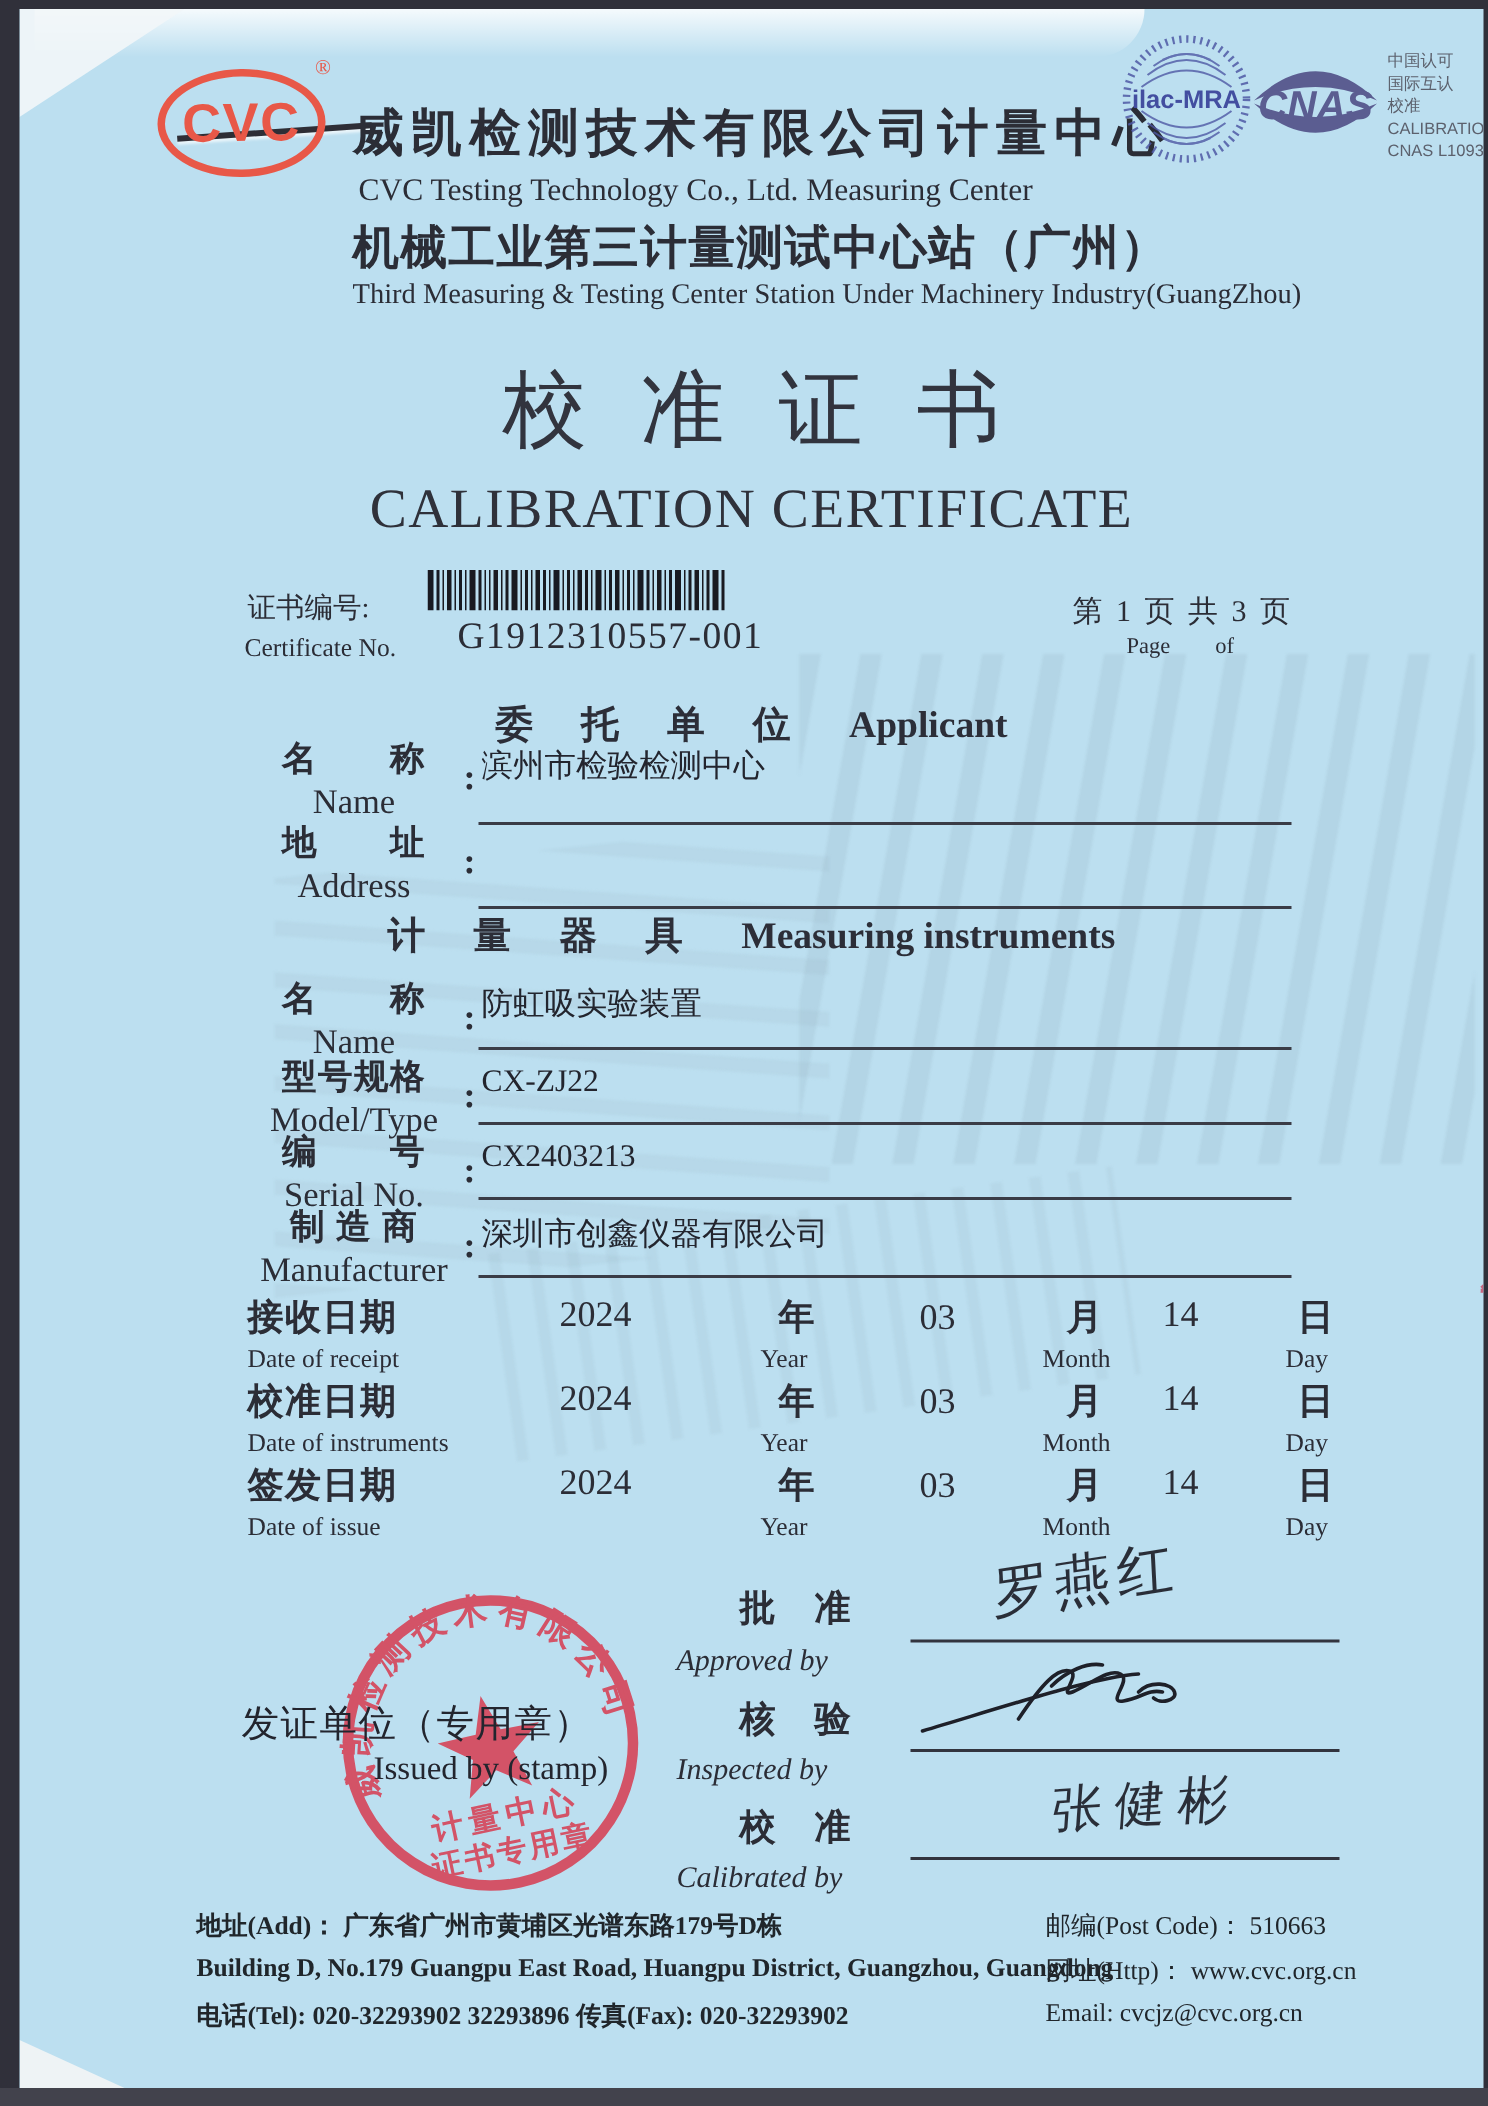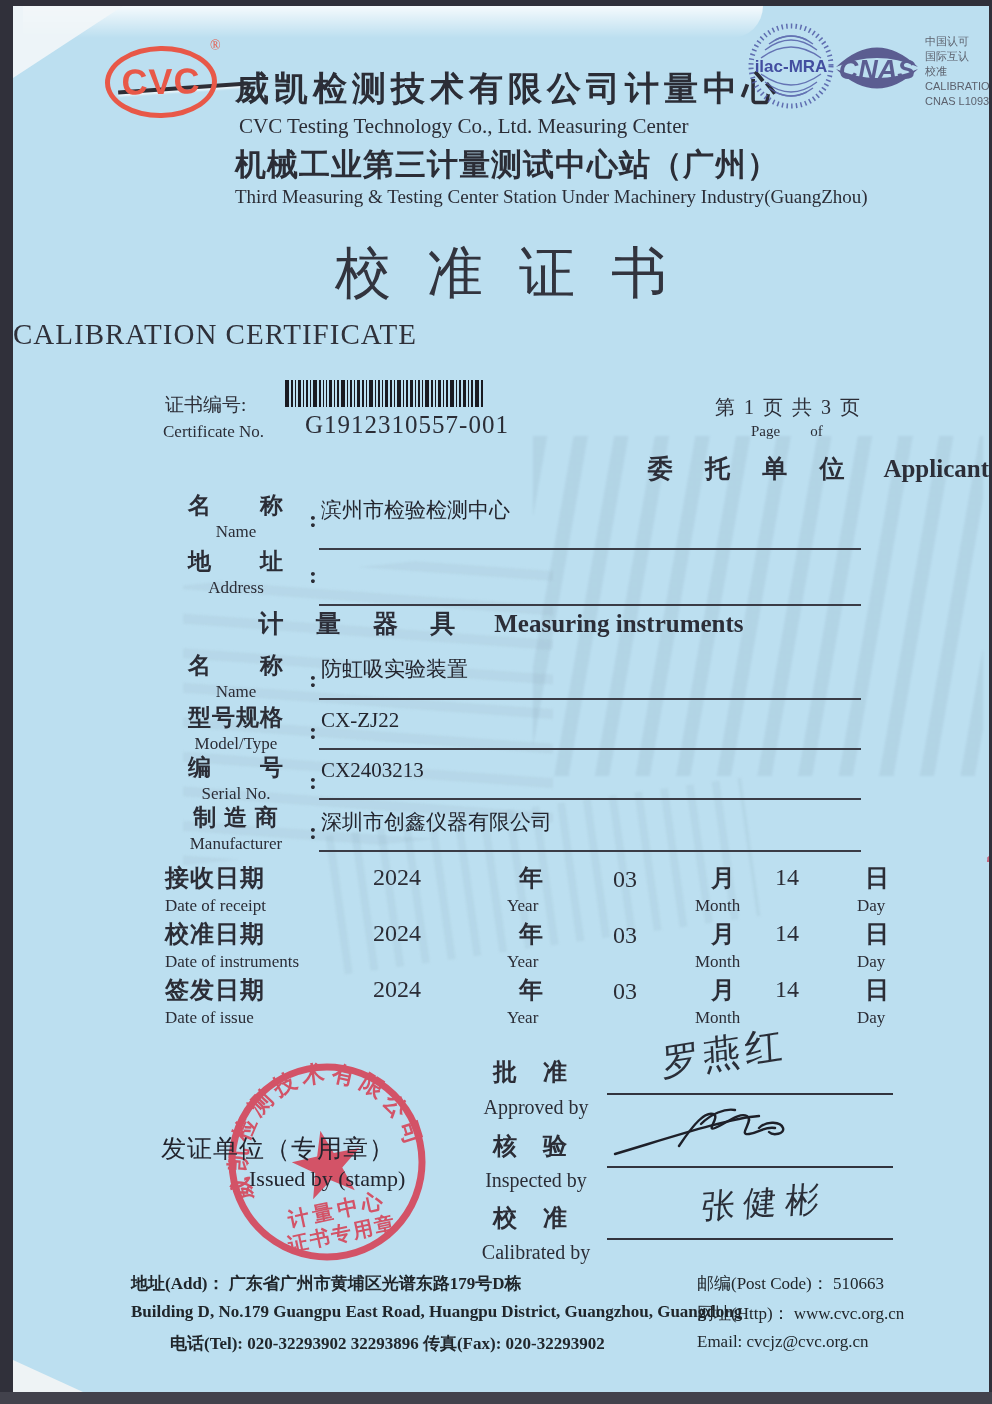--- a/index.html
+++ b/index.html
@@ -38,53 +38,53 @@
   .h-en1{left:226px;top:108px;font-size:21px;color:#2b2d36;}
   .h-cn2{left:222px;top:138px;font-size:31px;font-weight:600;letter-spacing:1px;}
   .h-en2{left:222px;top:180px;font-size:19px;}
 
   .acc-text{left:912px;top:28px;font-size:11px;line-height:15px;color:#5c616d;
     font-family:"Liberation Sans",sans-serif;}
 
   
   .title-cn{left:0;top:230px;width:100%;text-align:center;font-size:56px;font-weight:500;
     letter-spacing:36px;padding-left:36px;box-sizing:border-box;color:#32343e;}
-  .title-en{left:0;top:312px;width:100%;text-align:left;font-size:29px;letter-spacing:1px;color:#2f313a;}
+  .title-en{left:0;top:312px;width:100%;text-align:center;font-size:37px;letter-spacing:1px;color:#2f313a;}
 
   
   .certlab-cn{left:152px;top:386px;font-size:19px;}
   .certlab-en{left:150px;top:416px;font-size:17px;}
   .cert-num{left:292px;top:405px;font-size:25px;letter-spacing:1px;}
   .page-cn{left:702px;top:388px;font-size:20px;letter-spacing:2px;}
   .page-en{left:738px;top:417px;font-size:15px;display:flex;gap:30px;}
 
   
   .sec-head{left:0;width:100%;display:flex;justify-content:center;align-items:baseline;gap:26px;
     font-weight:bold;color:#2c2e38;}
   .sec-head .cn{font-size:25px;letter-spacing:13px;}
   .sec-head .en{font-size:25px;letter-spacing:0;}
 
   
   .flabel{left:152px;width:142px;text-align:center;}
   .flabel .cn{font-size:23px;font-weight:600;letter-spacing:1px;}
-  .flabel .en{font-size:17px;margin-top:1px;}
+  .flabel .en{font-size:23px;margin-top:1px;}
   .flabel .colon{position:absolute;right:-10px;top:16px;font-size:24px;font-weight:bold;}
   .fvalue{left:308px;font-size:21px;color:#23252e;}
   .fline{left:306px;width:542px;border-bottom:2px solid #3a3c46;height:0;}
 
   
   .dlab-cn{font-size:24px;font-weight:600;letter-spacing:1px;}
   .dlab-en{font-size:17px;}
   .dval{font-size:24px;}
   .dunit-cn{font-size:24px;font-weight:600;}
   .dunit-en{font-size:17px;}
 
   
   .alab-cn{width:140px;text-align:center;font-size:24px;font-weight:600;letter-spacing:10px;}
-  .alab-en{width:170px;text-align:center;font-size:20px;}
+  .alab-en{width:170px;text-align:left;font-size:20px;font-style:italic;}
   .aline{left:594px;width:286px;border-bottom:2px solid #32343e;height:0;}
   .sig{color:#1e2029;opacity:.92;}
   .sig1{left:648px;top:1022px;font-size:38px;transform:rotate(-9deg) skewX(-6deg);letter-spacing:4px;}
   .sig3{left:688px;top:1174px;font-size:34px;transform:rotate(-4deg) skewX(-8deg);letter-spacing:8px;}
 
   .issued-cn{left:148px;top:1126px;font-size:25px;letter-spacing:1px;color:#23252e;}
   .issued-en{left:236px;top:1160px;font-size:22px;color:#23252e;}
 
   
   .foot{font-size:17px;color:#20262b;}
@@ -201,21 +201,21 @@
         <rect x="190" width="4" height="27"></rect>
       <rect x="196" width="2" height="27"></rect>
     </svg>
     <div class="abs cert-num tx">G1912310557-001</div>
     <div class="abs page-cn tx">第 1 页 共 3 页</div>
     <div class="abs page-en">
       <span>Page</span>
       <span>of</span>
     </div>
 
-    <div class="abs sec-head" style="top:446px;justify-content:flex-end;">
+    <div class="abs sec-head" style="top:460px;">
       <span class="cn">委 托 单 位</span>
       <span class="en">Applicant</span>
     </div>
 
     <div class="abs flabel" style="top:484px;">
       <div class="cn">名　　称</div>
       <div class="en">Name</div>
       <div class="colon">:</div>
     </div>
     <div class="abs fvalue tx" style="top:490px;">滨州市检验检测中心</div>
@@ -343,21 +343,21 @@
             <path id="edgeArc" d="M 96 160 A 86 86 0 0 1 150 26" fill="none"></path>
           </defs>
         <text font-size="24" fill="#c8516b" letter-spacing="10" font-weight="600">
           <textPath href="#edgeArc" startOffset="38">威凯</textPath>
         </text>
       </svg>
     </div>
 
     <div class="abs foot f-l tx" style="top:1266px;">地址(Add)： 广东省广州市黄埔区光谱东路179号D栋</div>
     <div class="abs foot f-l tx" style="top:1296px;">Building D, No.179 Guangpu East Road, Huangpu District, Guangzhou, Guangdong</div>
-    <div class="abs foot f-l tx" style="top:1326px;margin-left:39px;">电话(Tel): 020-32293902 32293896   传真(Fax): 020-32293902</div>
+    <div class="abs foot f-l tx" style="top:1326px;">电话(Tel): 020-32293902 32293896   传真(Fax): 020-32293902</div>
     <div class="abs foot f-r tx" style="top:1266px;">邮编(Post Code)： 510663</div>
     <div class="abs foot f-r tx" style="top:1296px;">网址(Http)： www.cvc.org.cn</div>
     <div class="abs foot f-r tx" style="top:1326px;">Email: cvcjz@cvc.org.cn</div>
 
     <div class="bottom-wedge"></div>
   </div>
   <div class="bottom-edge"></div>
 </div>
 
 </body></html>

